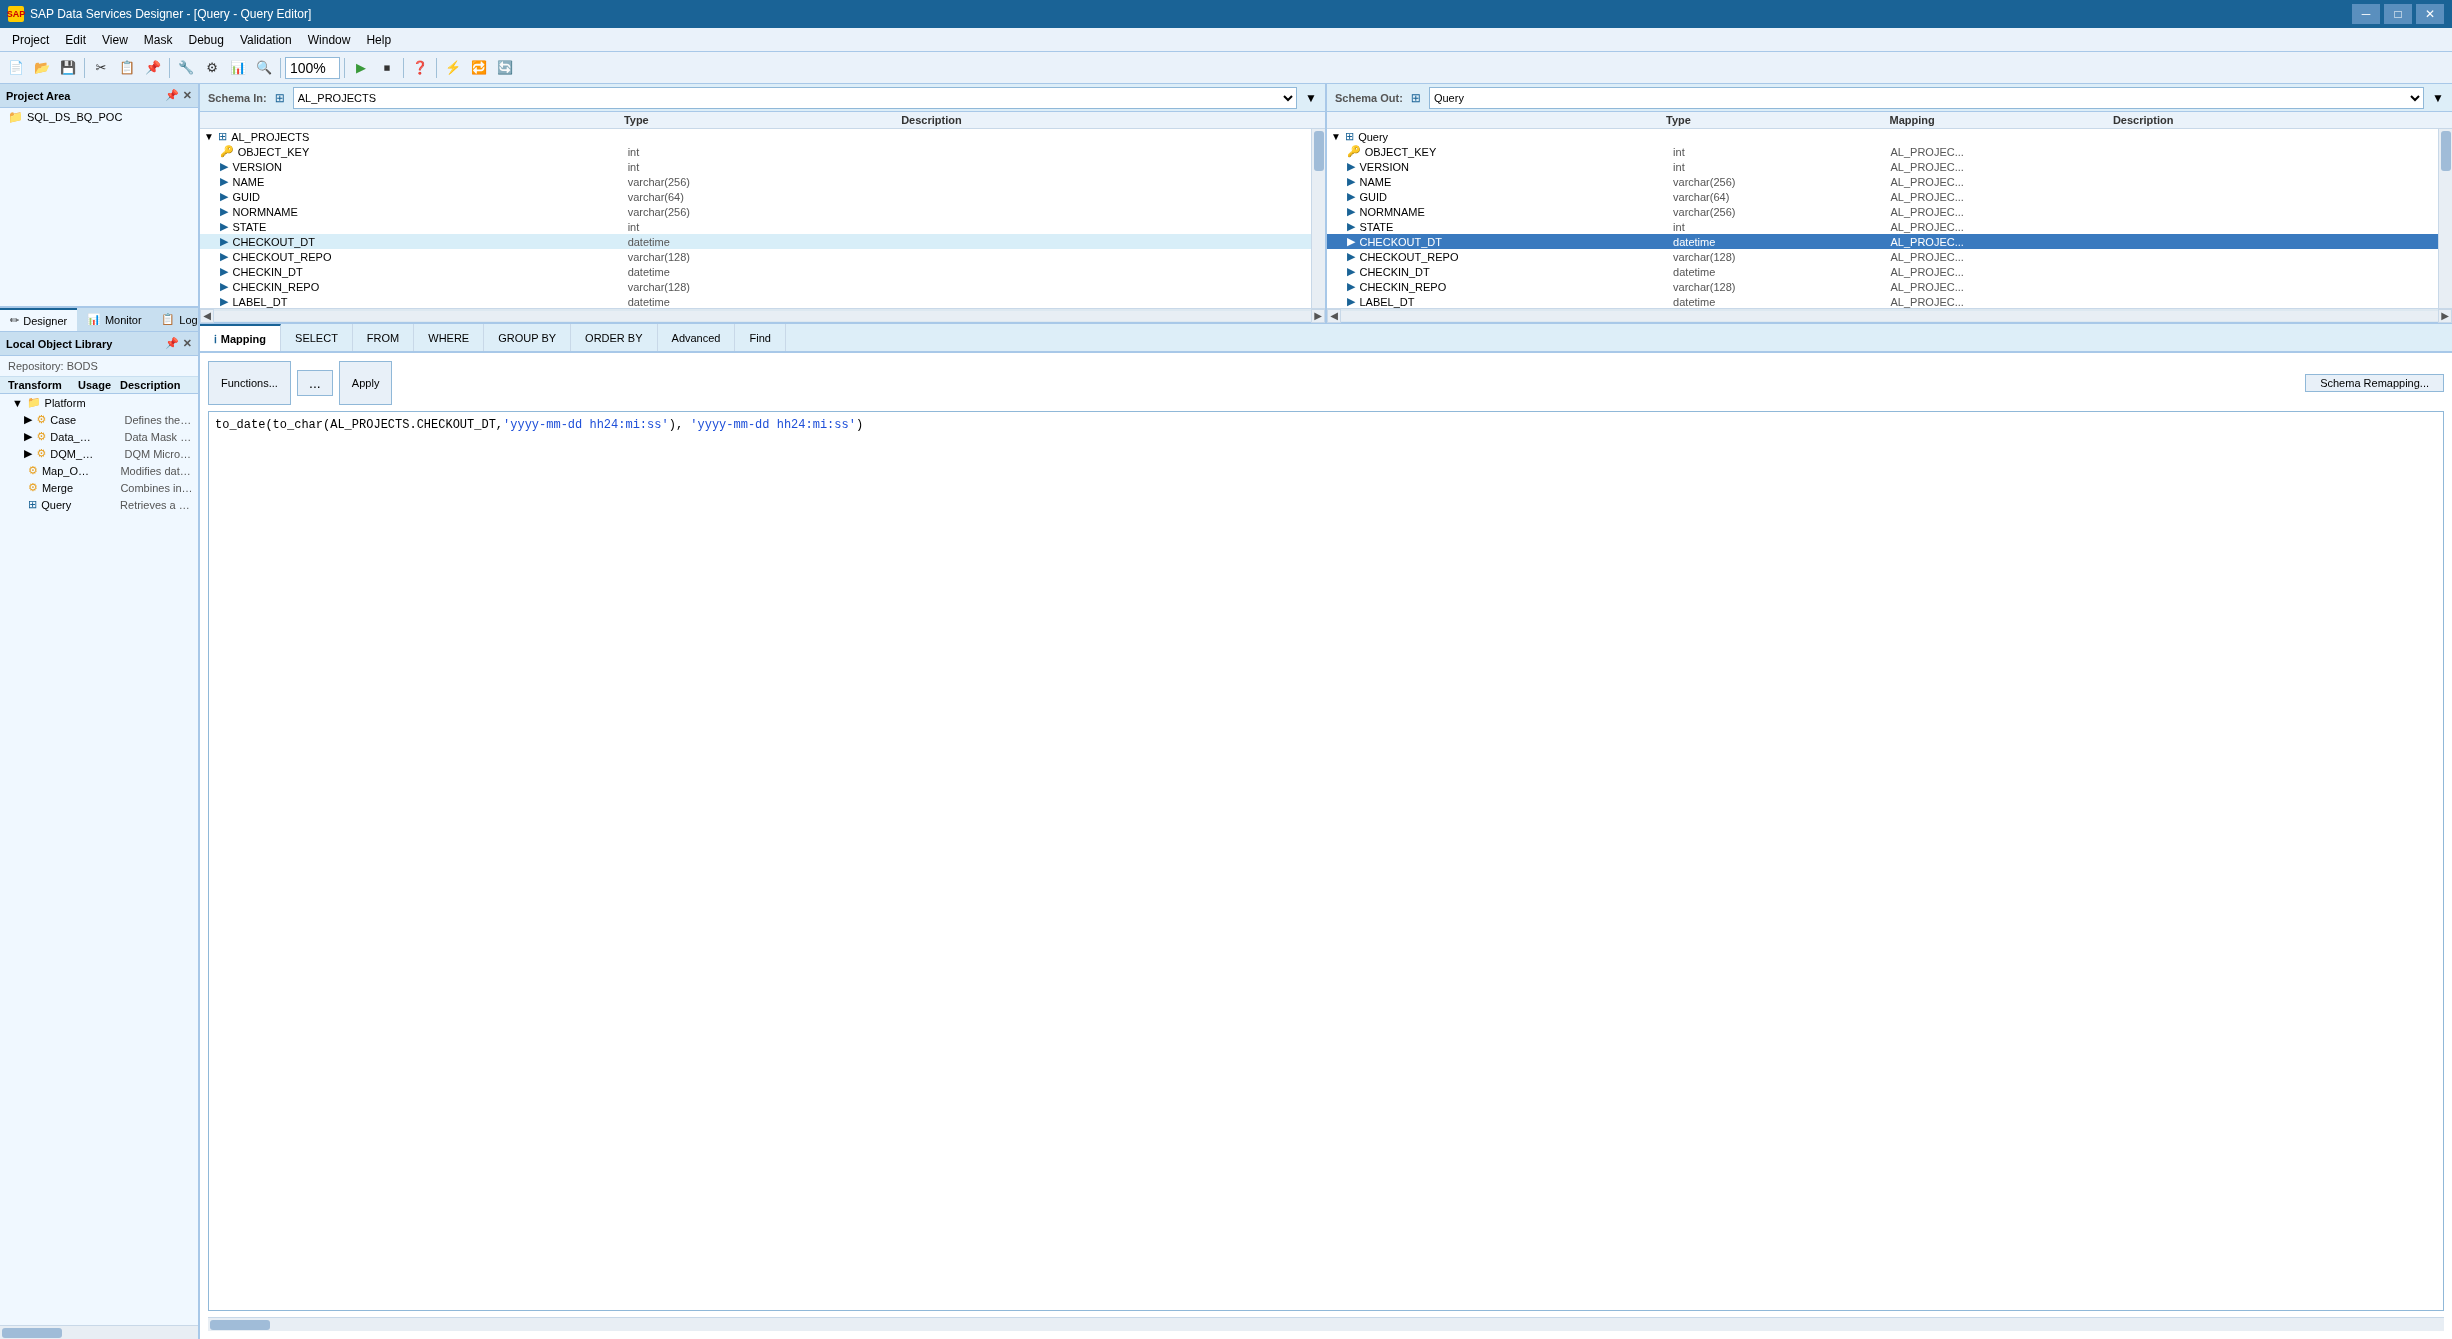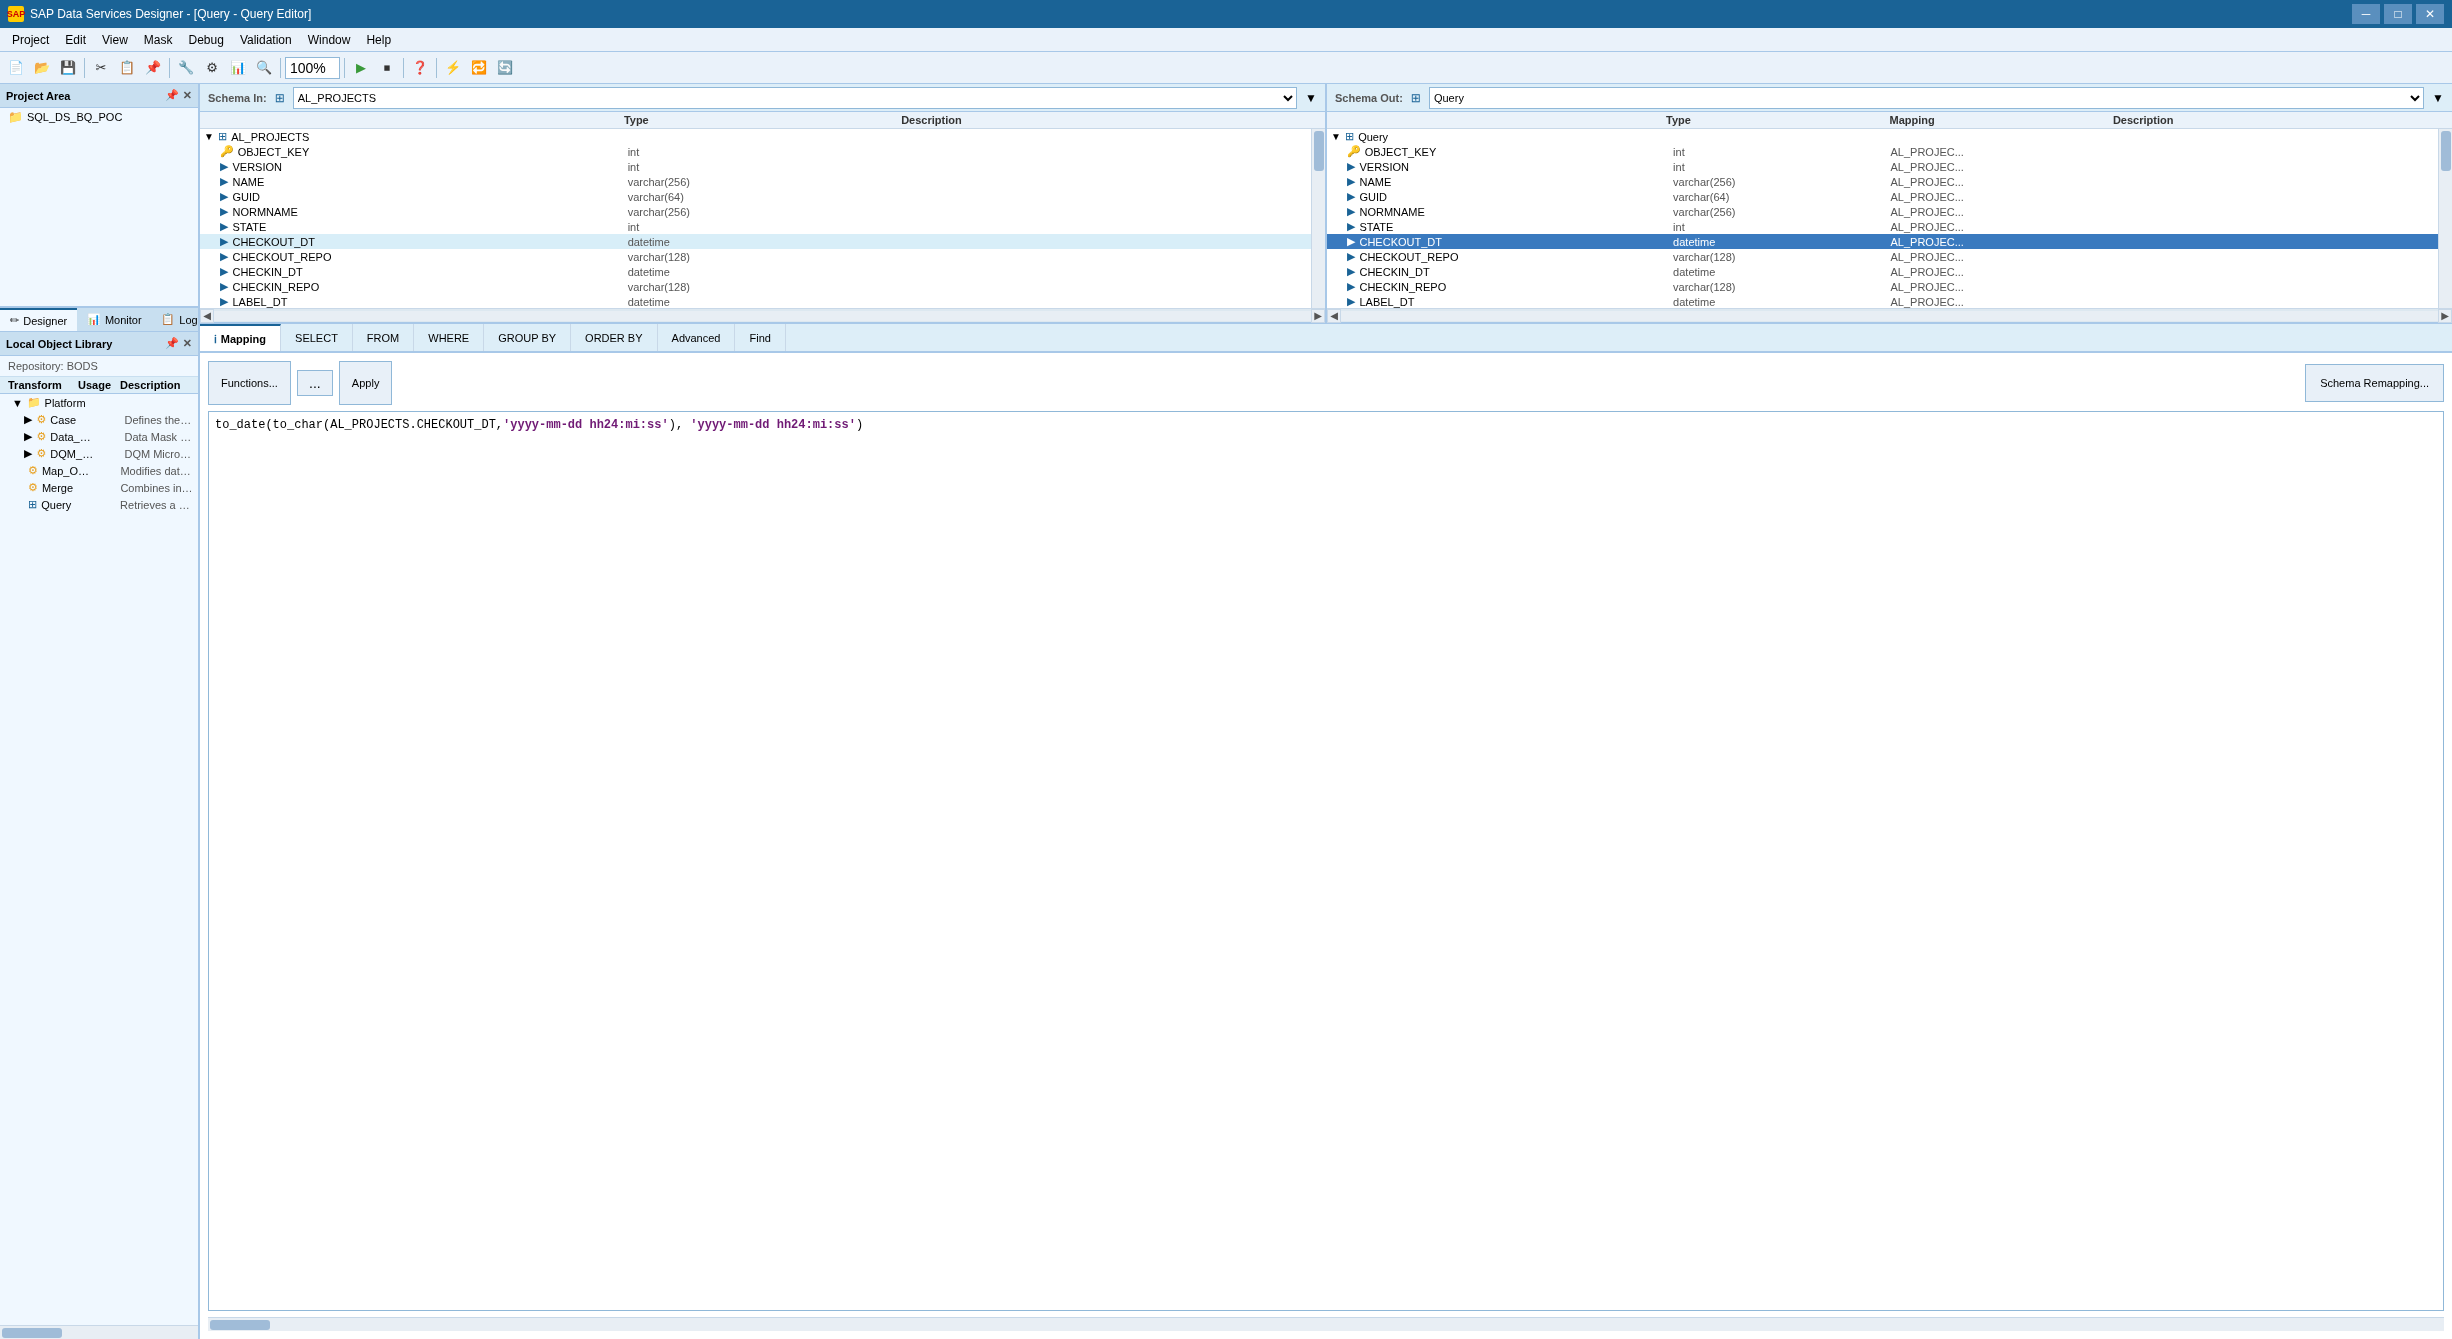--- a/index.html
+++ b/index.html
@@ -86,26 +86,26 @@
     .mapping-panel { flex: 1; background: white; display: flex; flex-direction: column; }
     .mapping-tabs { display: flex; background: #ddeef8; border-bottom: 2px solid #a8c8e8; }
     .mtab { padding: 5px 14px; font-size: 11px; cursor: pointer; border-right: 1px solid #c8d8e8; display: flex; align-items: center; gap: 4px; }
     .mtab.active { background: white; border-top: 2px solid #1a6396; font-weight: bold; }
 
     .mapping-content { flex: 1; display: flex; flex-direction: column; padding: 8px; gap: 6px; }
     .mapping-for { font-size: 12px; font-weight: bold; color: #333; padding-bottom: 4px; }
     .mapping-toolbar { display: flex; gap: 6px; align-items: center; }
     .map-btn { height: 44px; padding: 0 12px; border: 1px solid #90b8d8; background: #e8f0f8; font-size: 11px; cursor: pointer; }
     .map-dots { height: 26px; width: 36px; border: 1px solid #90b8d8; background: #e8f0f8; font-size: 14px; cursor: pointer; display: flex; align-items: center; justify-content: center; }
-    .schema-remap { height: 38px; padding: 0 14px; border: 1px solid #90b8d8; background: #e8f0f8; font-size: 11px; cursor: pointer; margin-left: auto; }
+    .schema-remap { height: 18px; padding: 0 14px; border: 1px solid #90b8d8; background: #e8f0f8; font-size: 11px; cursor: pointer; margin-left: auto; }
 
     .code-area { flex: 1; border: 1px solid #90b8d8; background: white; font-family: 'Courier New', monospace; font-size: 12px; padding: 6px; overflow: auto; position: relative; }
     .code-content { white-space: pre; }
     .code-plain { color: #000; font-family: Liberation Mono, monospace; }
-    .code-string { color: #701a75; font-weight: bold; }
+    .code-string { color: #1d4ed8; }
 
     
     .h-scroll-container { height: 14px; background: #e8eef4; border-top: 1px solid #c8d8e8; display: flex; align-items: center; padding: 0 2px; }
     .h-scroll-thumb { height: 10px; width: 60px; background: #a0bcd8; border-radius: 3px; }
     .v-scroll-container { width: 14px; background: #e8eef4; border-left: 1px solid #c8d8e8; }
     .v-scroll-thumb { width: 10px; height: 40px; background: #a0bcd8; border-radius: 3px; margin: 2px; }
     .schema-body-row { display: flex; flex: 1; overflow: hidden; }
     .schema-body-content { flex: 1; overflow: hidden; }
 
     

